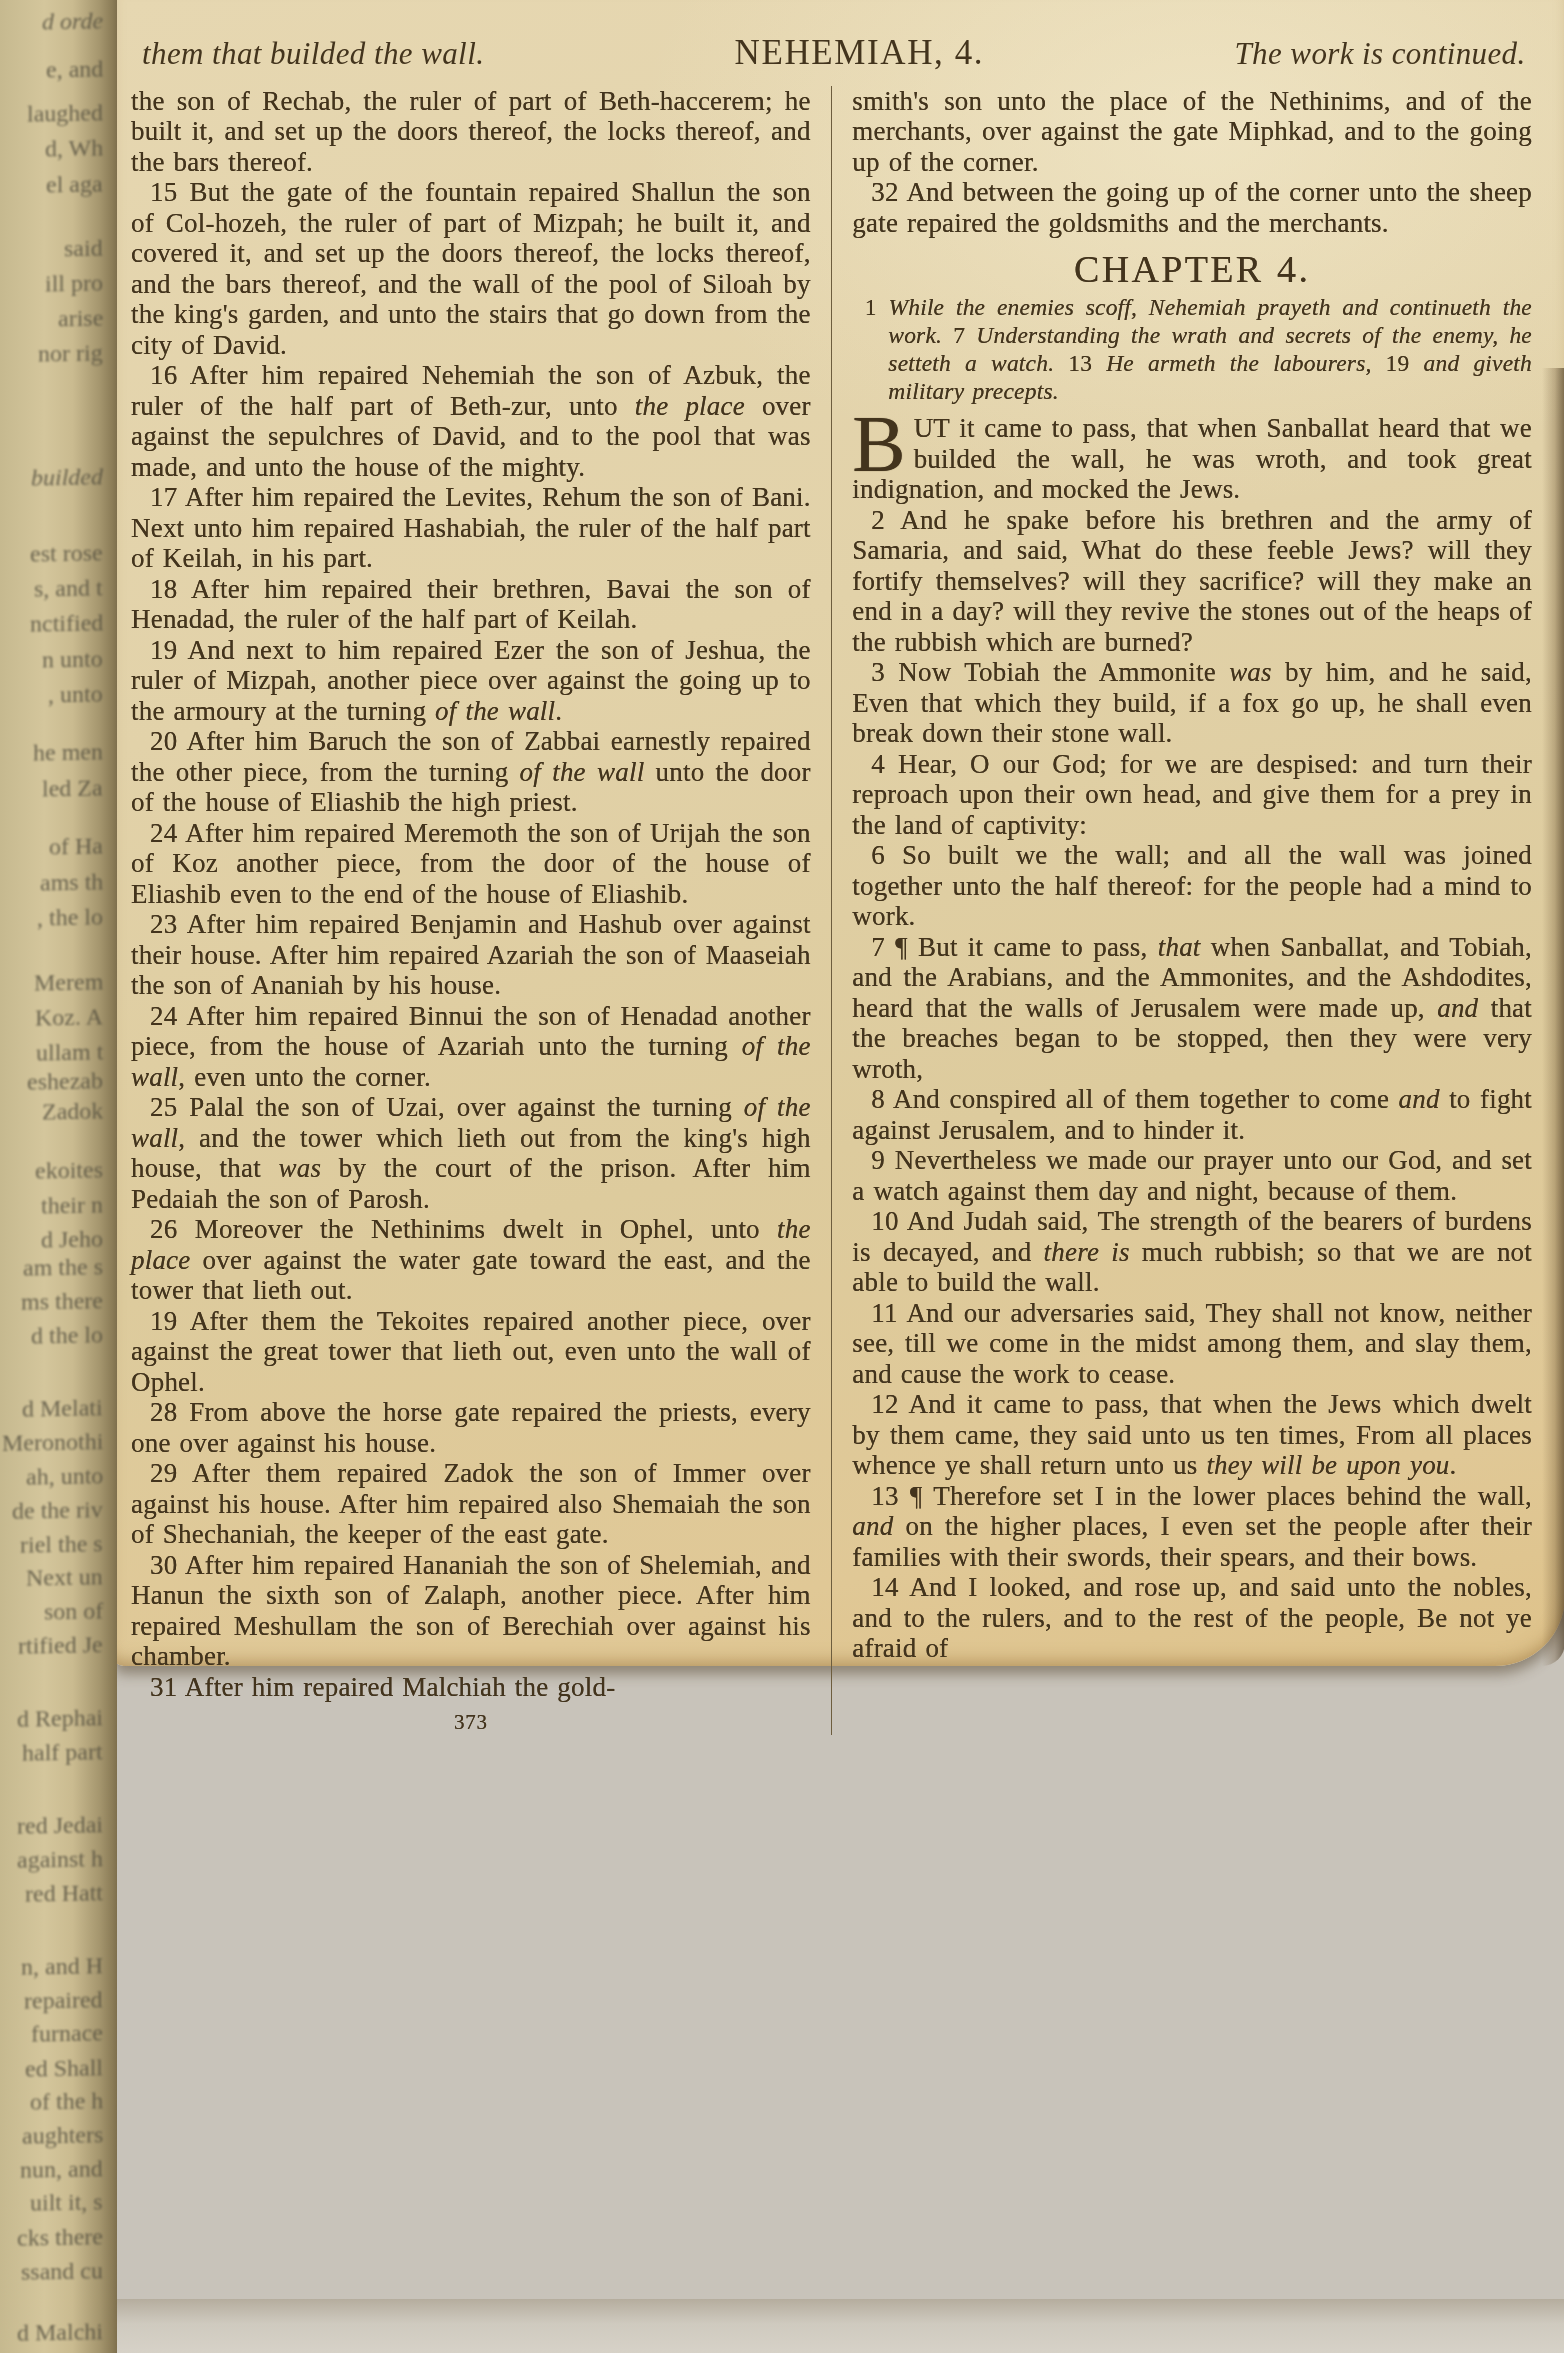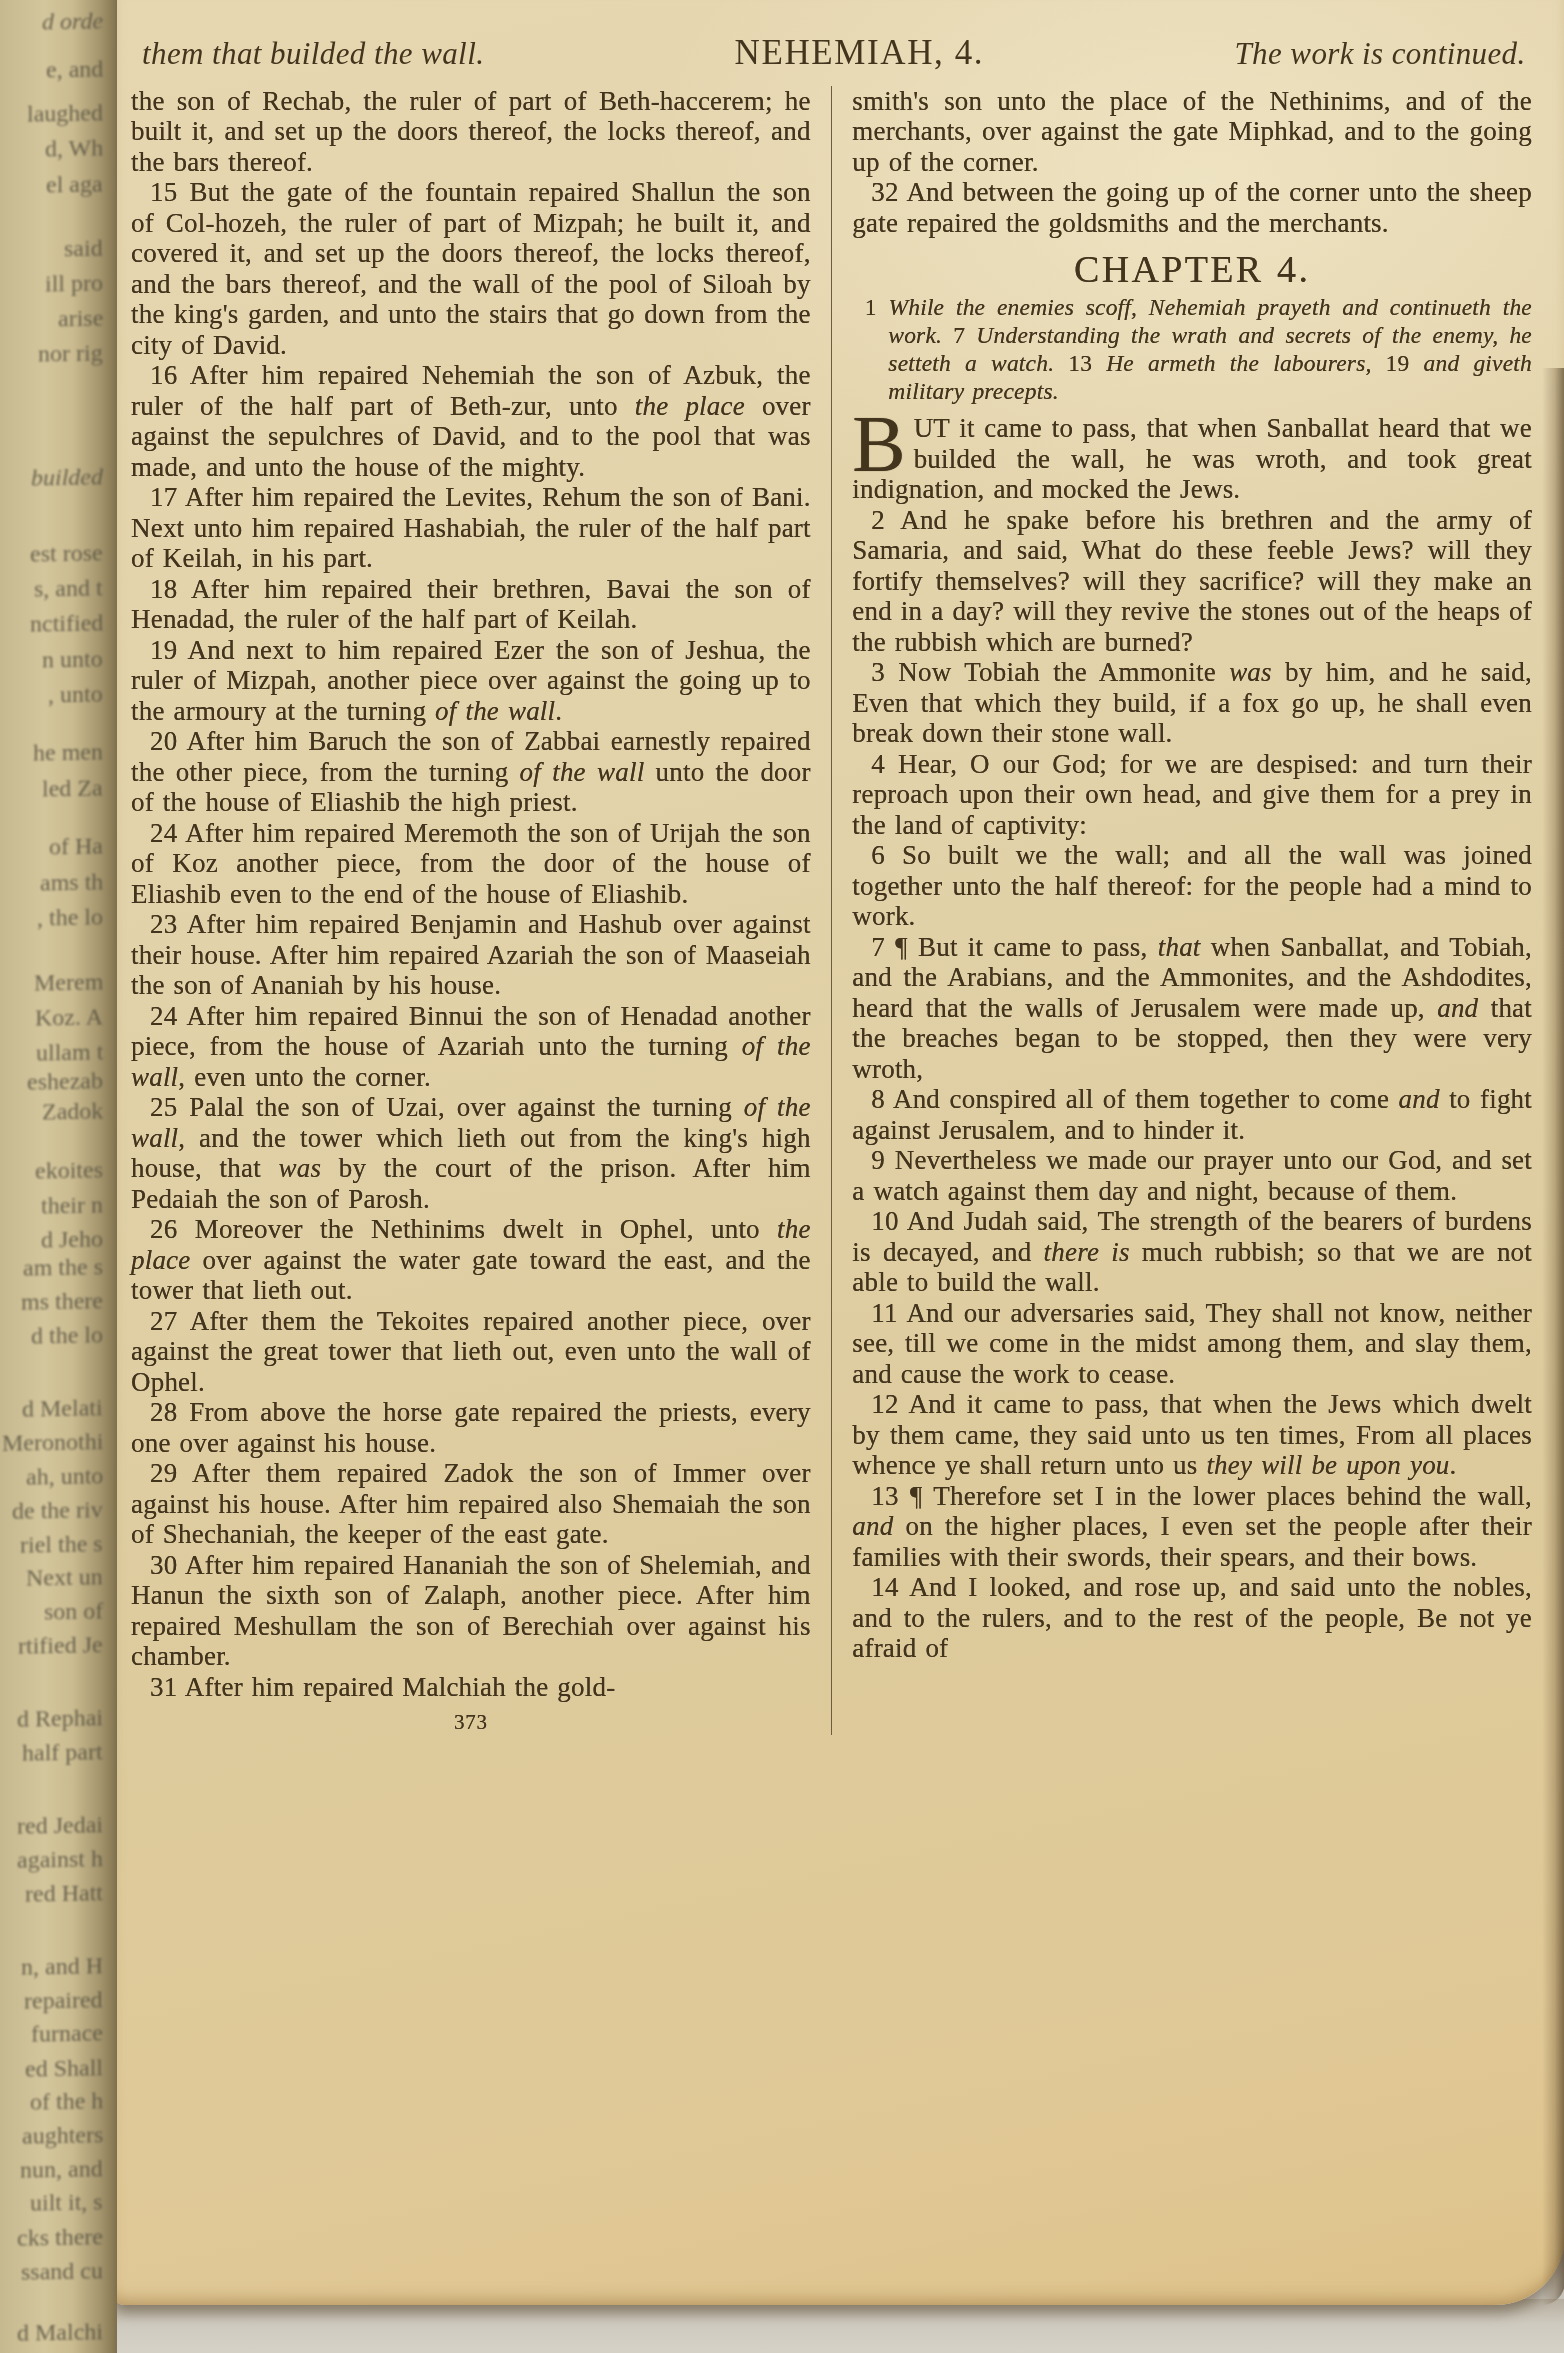--- a/index.html
+++ b/index.html
@@ -16,21 +16,21 @@
   }
   .frag{
     position:absolute;right:14px;white-space:nowrap;
     font-size:24px;color:#55503f;opacity:.82;
     filter:blur(0.9px);
     transform:skewY(-1deg);
   }
   .frag.it{font-style:italic;}
   
   .page{
-    position:absolute;left:114px;top:0;width:1451px;height:2305px;
+    position:absolute;left:114px;top:0;width:1451px;height:1666px;
     background:
       radial-gradient(939px 626px at 75% 8%, rgba(246,238,210,.55), rgba(246,238,210,0) 60%),
       linear-gradient(168deg,#e6d7b1 0%,#e2d2a9 38%,#ddcb9d 66%,#e0c896 88%,#dec28a 100%);
     border-bottom-right-radius:70px;
     border-bottom-left-radius:9.4px;
     box-shadow:0 7.8px 12.5px rgba(70,55,30,.45), inset 0 -11px 17px -7.8px rgba(140,100,45,.55);
     z-index:2;
   }
   .edge-shade{
     position:absolute;right:0;top:368px;bottom:0;width:23.5px;
@@ -171,21 +171,21 @@
             <p class="verse"><span>16 After him repaired Nehemiah the son of Azbuk, the ruler of the half part of Beth-zur, unto </span><span class="it">the place</span><span> over against the sepulchres of David, and to the pool that was made, and unto the house of the mighty.</span></p>
             <p class="verse"><span>17 After him repaired the Levites, Rehum the son of Bani.  Next unto him repaired Hashabiah, the ruler of the half part of Keilah, in his part.</span></p>
             <p class="verse"><span>18 After him repaired their brethren, Bavai the son of Henadad, the ruler of the half part of Keilah.</span></p>
             <p class="verse"><span>19 And next to him repaired Ezer the son of Jeshua, the ruler of Mizpah, another piece over against the going up to the armoury at the turning </span><span class="it">of the wall</span><span>.</span></p>
             <p class="verse"><span>20 After him Baruch the son of Zabbai earnestly repaired the other piece, from the turning </span><span class="it">of the wall</span><span> unto the door of the house of Eliashib the high priest.</span></p>
             <p class="verse"><span>24 After him repaired Meremoth the son of Urijah the son of Koz another piece, from the door of the house of Eliashib even to the end of the house of Eliashib.</span></p>
             <p class="verse"><span>23 After him repaired Benjamin and Hashub over against their house.  After him repaired Azariah the son of Maaseiah the son of Ananiah by his house.</span></p>
             <p class="verse"><span>24 After him repaired Binnui the son of Henadad another piece, from the house of Azariah unto the turning </span><span class="it">of the wall</span><span>, even unto the corner.</span></p>
             <p class="verse"><span>25 Palal the son of Uzai, over against the turning </span><span class="it">of the wall</span><span>, and the tower which lieth out from the king's high house, that </span><span class="it">was</span><span> by the court of the prison.  After him Pedaiah the son of Parosh.</span></p>
             <p class="verse"><span>26 Moreover the Nethinims dwelt in Ophel, unto </span><span class="it">the place</span><span> over against the water gate toward the east, and the tower that lieth out.</span></p>
-            <p class="verse"><span>27 After them the Tekoites repaired another piece, over against the great tower that lieth out, even unto the wall of Ophel.</span></p>
+            <p class="verse"><span>19 After them the Tekoites repaired another piece, over against the great tower that lieth out, even unto the wall of Ophel.</span></p>
             <p class="verse"><span>28 From above the horse gate repaired the priests, every one over against his house.</span></p>
             <p class="verse"><span>29 After them repaired Zadok the son of Immer over against his house.  After him repaired also Shemaiah the son of Shechaniah, the keeper of the east gate.</span></p>
             <p class="verse"><span>30 After him repaired Hananiah the son of Shelemiah, and Hanun the sixth son of Zalaph, another piece.  After him repaired Meshullam the son of Berechiah over against his chamber.</span></p>
             <p class="verse"><span>31 After him repaired Malchiah the gold-</span></p>
           </div>
         <div class="page-number">373</div>
       </div>
       <div class="col right">
         <div>
             <p class="verse noindent"><span>smith's son unto the place of the Nethinims, and of the merchants, over against the gate Miphkad, and to the going up of the corner.</span></p>

